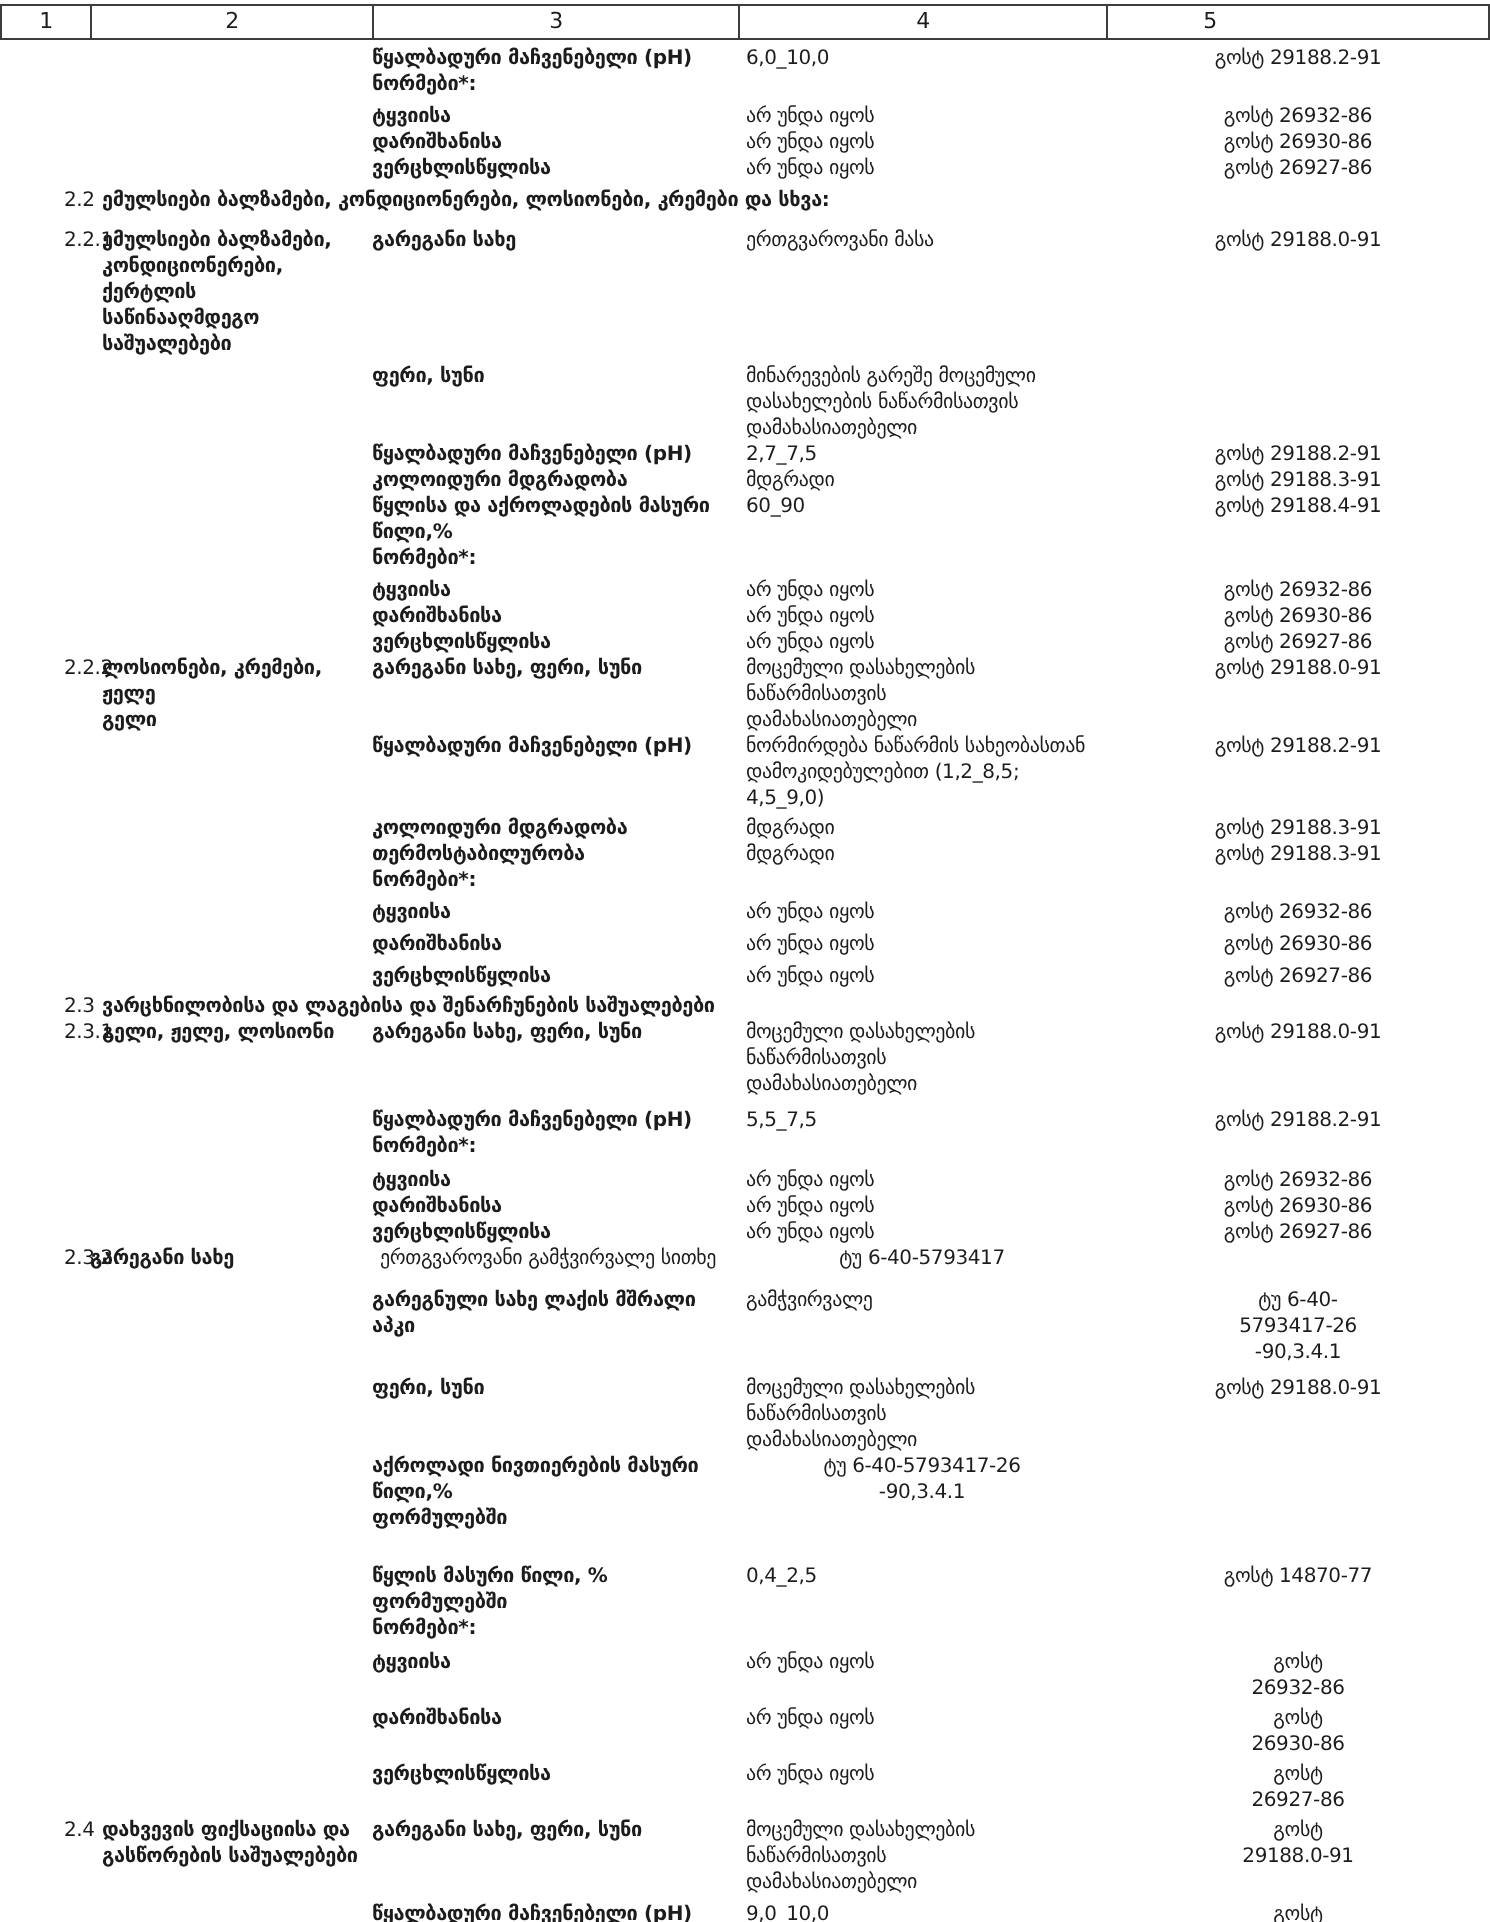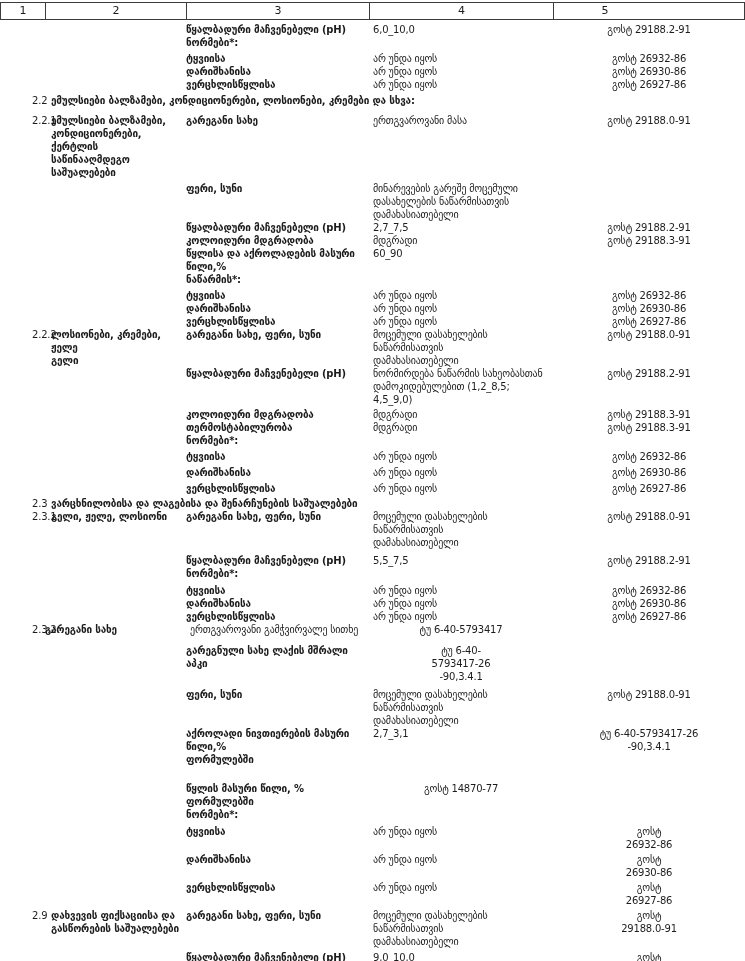--- a/index.html
+++ b/index.html
@@ -116,22 +116,23 @@
       <div class="td c2"></div>
       <div class="td c3">კოლოიდური მდგრადობა</div>
       <div class="td c4">მდგრადი</div>
       <div class="td c5">გოსტ 29188.3-91</div>
     </div>
       <div class="tr">
       <div class="td c1"></div>
       <div class="td c2"></div>
       <div class="td c3">წყლისა და აქროლადების მასური
 წილი,%
-ნაწარმის*:</div>
+ნორმები*:</div>
       <div class="td c4">60_90</div>
+      <div class="td c5">გოსტ 29188.4-91</div>
     </div>
       <div class="tr" style="margin-top: 3px;">
       <div class="td c1"></div>
       <div class="td c2"></div>
       <div class="td c3">ტყვიისა</div>
       <div class="td c4">არ უნდა იყოს</div>
       <div class="td c5">გოსტ 26932-86</div>
     </div>
       <div class="tr">
       <div class="td c1"></div>
@@ -245,46 +246,47 @@
       <div class="tr">
       <div class="td c1">2.3.2</div>
       <div class="td c3">გარეგანი სახე</div>
       <div class="td c4">ერთგვაროვანი გამჭვირვალე სითხე</div>
       <div class="td c5">ტუ 6-40-5793417</div>
     </div>
       <div class="tr" style="margin-top: 8px;">
       <div class="td c1"></div>
       <div class="td c2"></div>
       <div class="td c3">გარეგნული სახე ლაქის მშრალი აპკი</div>
+      <div class="td c4">გამჭვირვალე</div>
       <div class="td c5">ტუ 6-40-
 5793417-26
 -90,3.4.1</div>
     </div>
       <div class="tr" style="margin-top: 5px;">
       <div class="td c1"></div>
       <div class="td c2"></div>
       <div class="td c3">ფერი, სუნი</div>
       <div class="td c4">მოცემული დასახელების ნაწარმისათვის
 დამახასიათებელი</div>
       <div class="td c5">გოსტ 29188.0-91</div>
     </div>
       <div class="tr">
       <div class="td c1"></div>
       <div class="td c2"></div>
       <div class="td c3">აქროლადი ნივთიერების მასური წილი,%
 ფორმულებში</div>
-      <div class="td c4">2,7_3,1</div>
       <div class="td c5">ტუ 6-40-5793417-26
 -90,3.4.1</div>
     </div>
       <div class="tr" style="margin-top: 16px;">
       <div class="td c1"></div>
       <div class="td c2"></div>
       <div class="td c3">წყლის მასური წილი, % ფორმულებში
 ნორმები*:</div>
+      <div class="td c4">0,4_2,5</div>
       <div class="td c5">გოსტ 14870-77</div>
     </div>
       <div class="tr" style="margin-top: 4px;">
       <div class="td c1"></div>
       <div class="td c2"></div>
       <div class="td c3">ტყვიისა</div>
       <div class="td c4">არ უნდა იყოს</div>
       <div class="td c5">გოსტ
 26932-86</div>
     </div>
@@ -298,21 +300,21 @@
     </div>
       <div class="tr" style="margin-top: 2px;">
       <div class="td c1"></div>
       <div class="td c2"></div>
       <div class="td c3">ვერცხლისწყლისა</div>
       <div class="td c4">არ უნდა იყოს</div>
       <div class="td c5">გოსტ
 26927-86</div>
     </div>
       <div class="tr" style="margin-top: 2px;">
-      <div class="td c1">2.9</div>
+      <div class="td c1">2.4</div>
       <div class="td c2">დახვევის ფიქსაციისა და
 გასწორების საშუალებები</div>
       <div class="td c3">გარეგანი სახე, ფერი, სუნი</div>
       <div class="td c4">მოცემული დასახელების ნაწარმისათვის
 დამახასიათებელი</div>
       <div class="td c5">გოსტ
 29188.0-91</div>
     </div>
       <div class="tr" style="margin-top: 3px;">
       <div class="td c1"></div>

